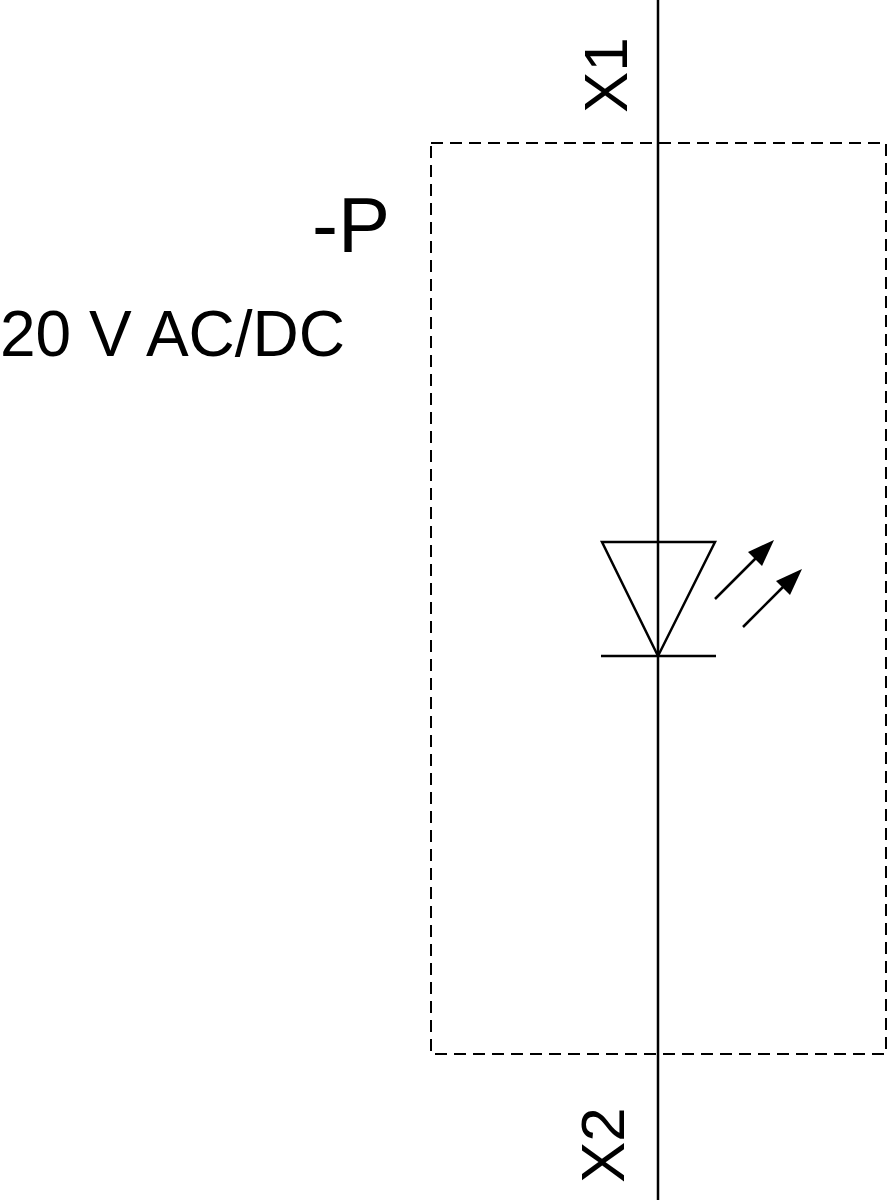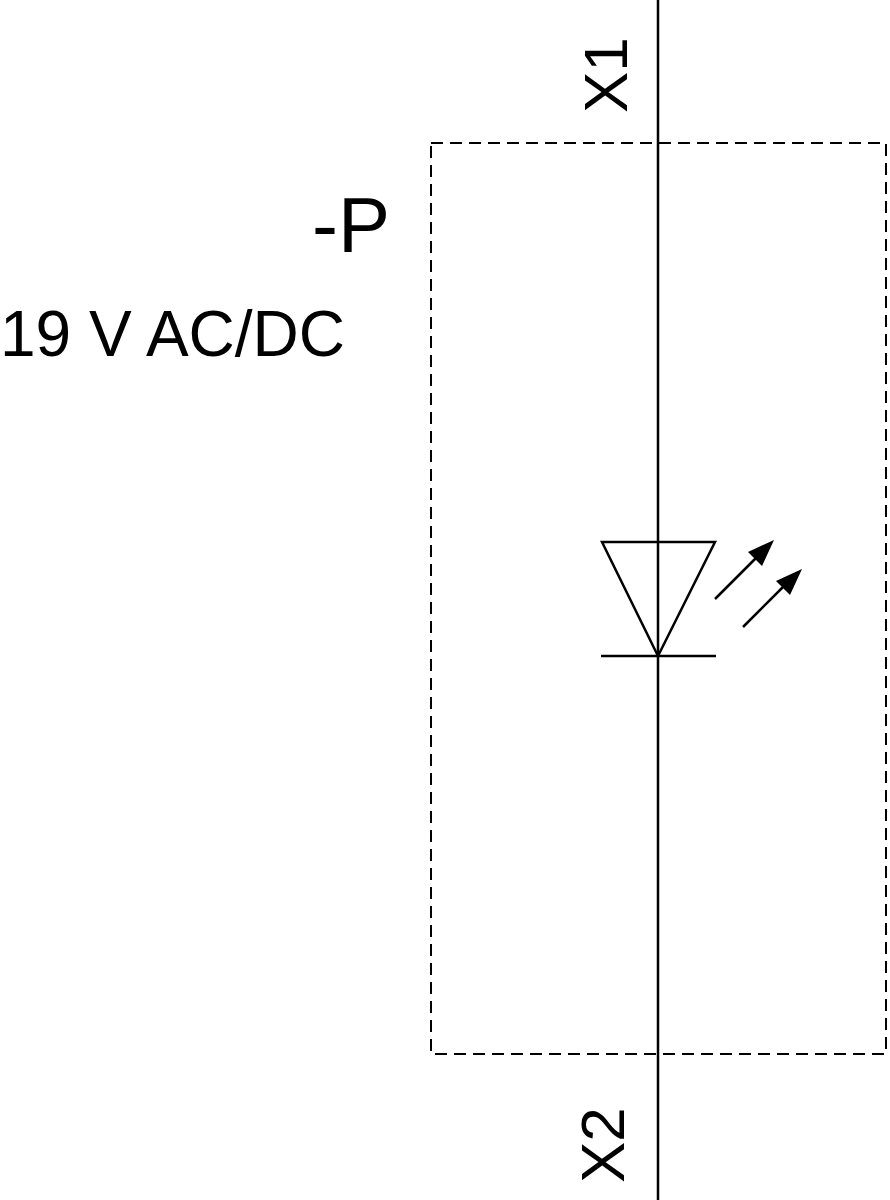--- a/index.html
+++ b/index.html
@@ -27,15 +27,15 @@
     <g>
       <line x1="715" y1="599" x2="758" y2="556" stroke="#000" stroke-width="2.5"></line>
       <polygon points="774,540 748,552 762,566" fill="#000"></polygon>
       <line x1="743" y1="627" x2="786" y2="584" stroke="#000" stroke-width="2.5"></line>
       <polygon points="802,569 776,581 790,595" fill="#000"></polygon>
     </g>
   </g>
 </svg>
 
 <div class="lbl designation">-P</div>
-<div class="lbl voltage">19 V AC/DC</div>
+<div class="lbl voltage">20 V AC/DC</div>
 <div class="lbl term term-top">X1</div>
 <div class="lbl term term-bottom">X2</div>
 
 </body></html>

